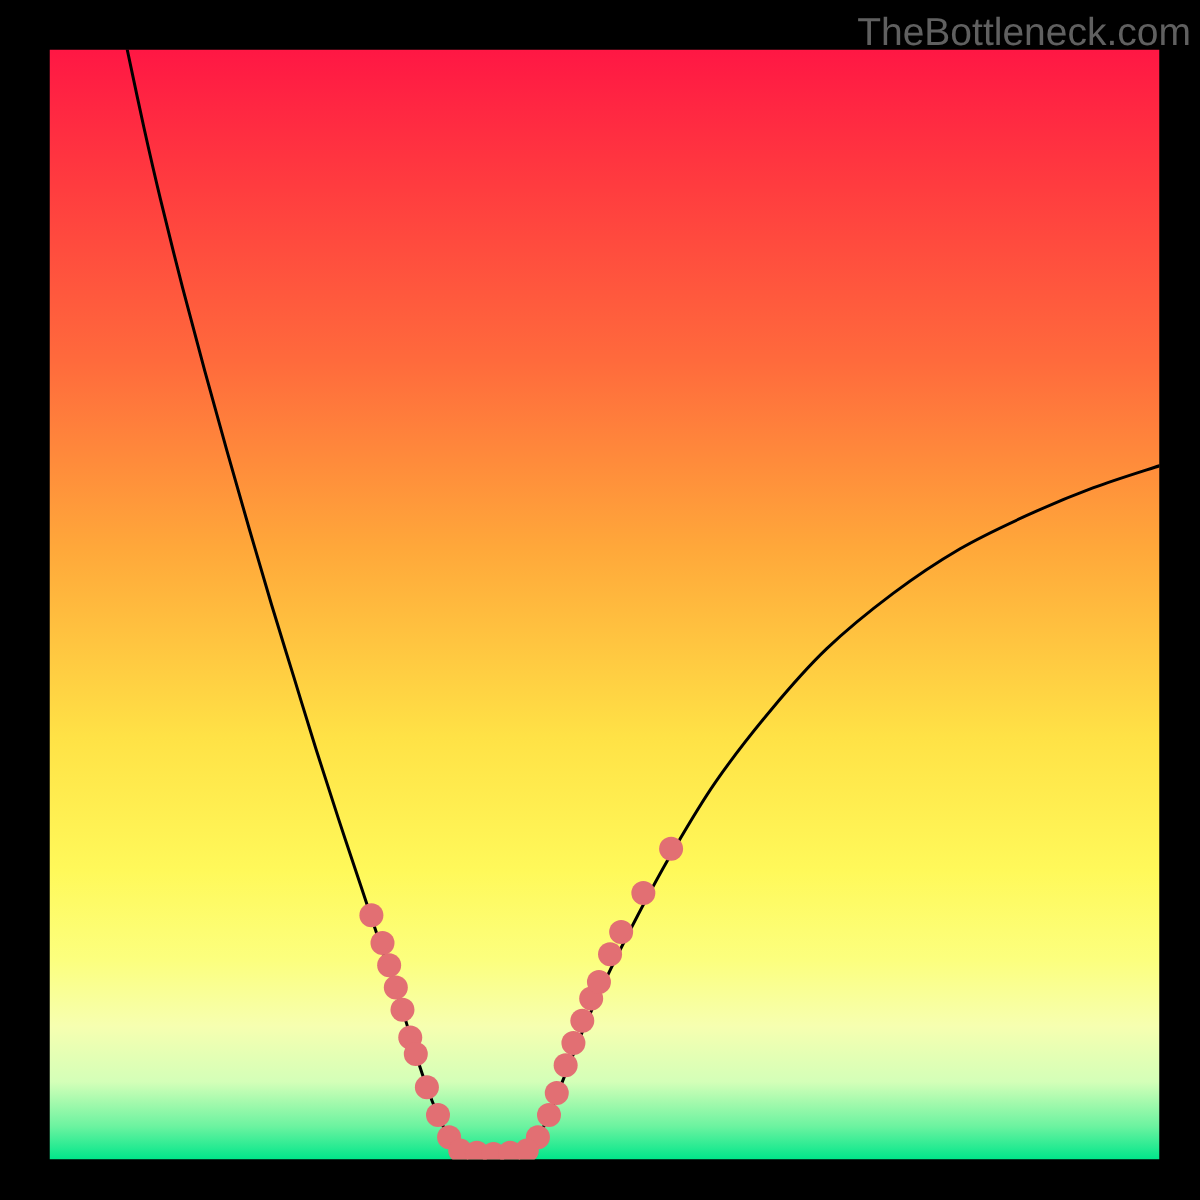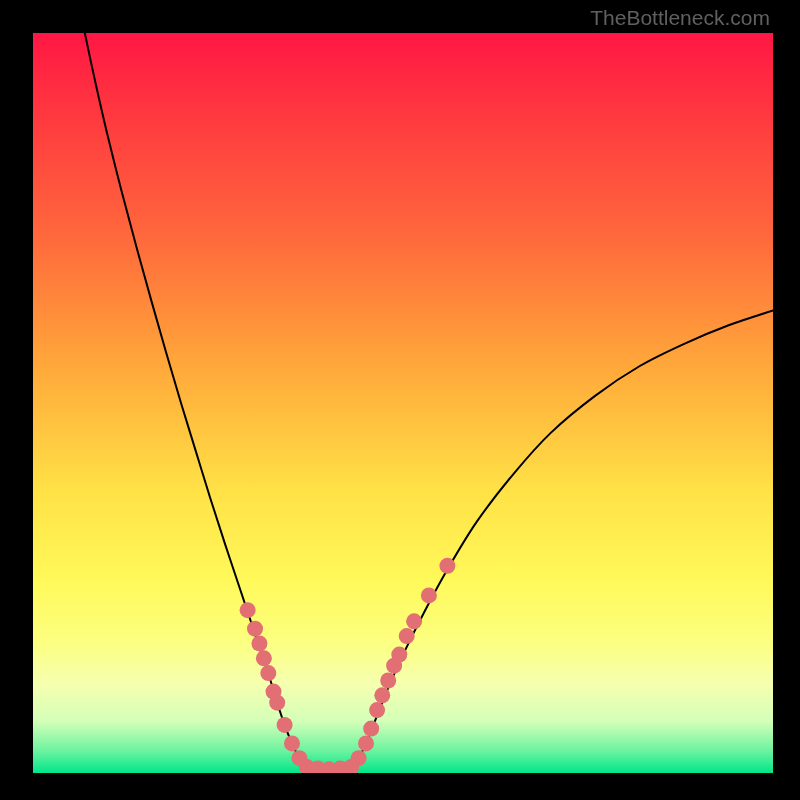--- a/index.html
+++ b/index.html
@@ -7,23 +7,23 @@
     padding: 0;
     width: 800px;
     height: 800px;
     background: #000;
     position: relative;
     font-family: Arial, sans-serif;
   }
   .watermark {
     position: absolute;
     top: 6px;
-    right: 30px;
+    right: 6px;
     color: #606060;
-    font-size: 21px;
+    font-size: 26px;
     font-weight: 500;
     z-index: 10;
   }
   .plot-area {
     position: absolute;
     left: 33px;
     top: 33px;
     width: 740px;
     height: 740px;
   }

